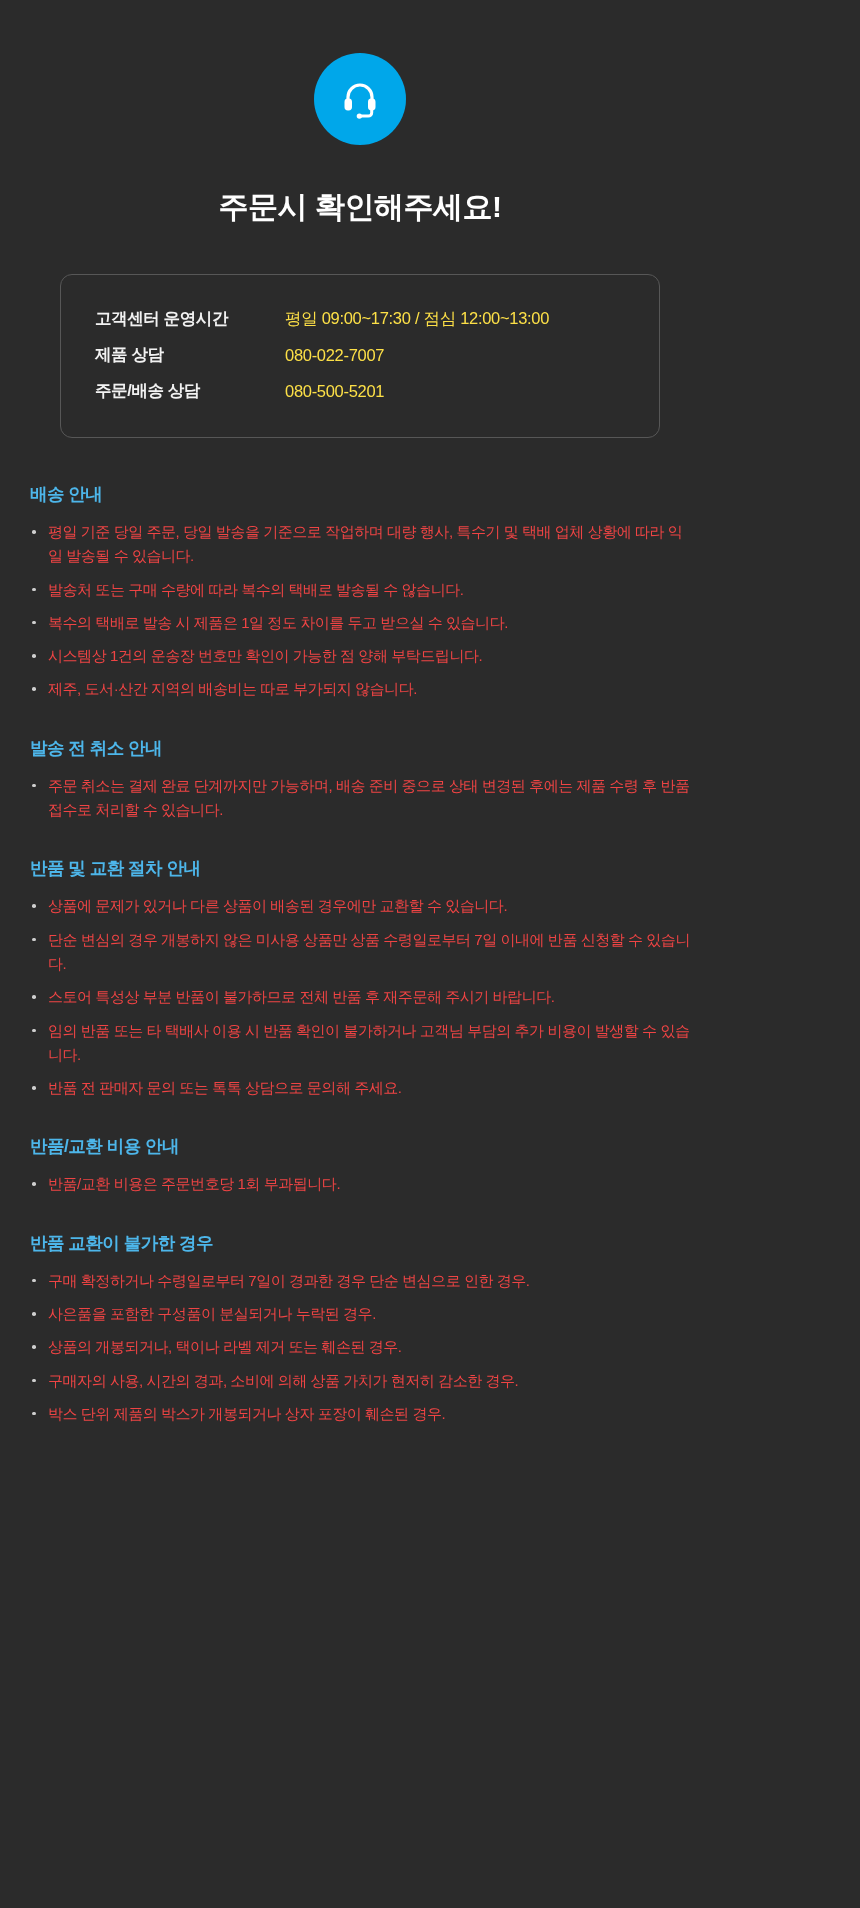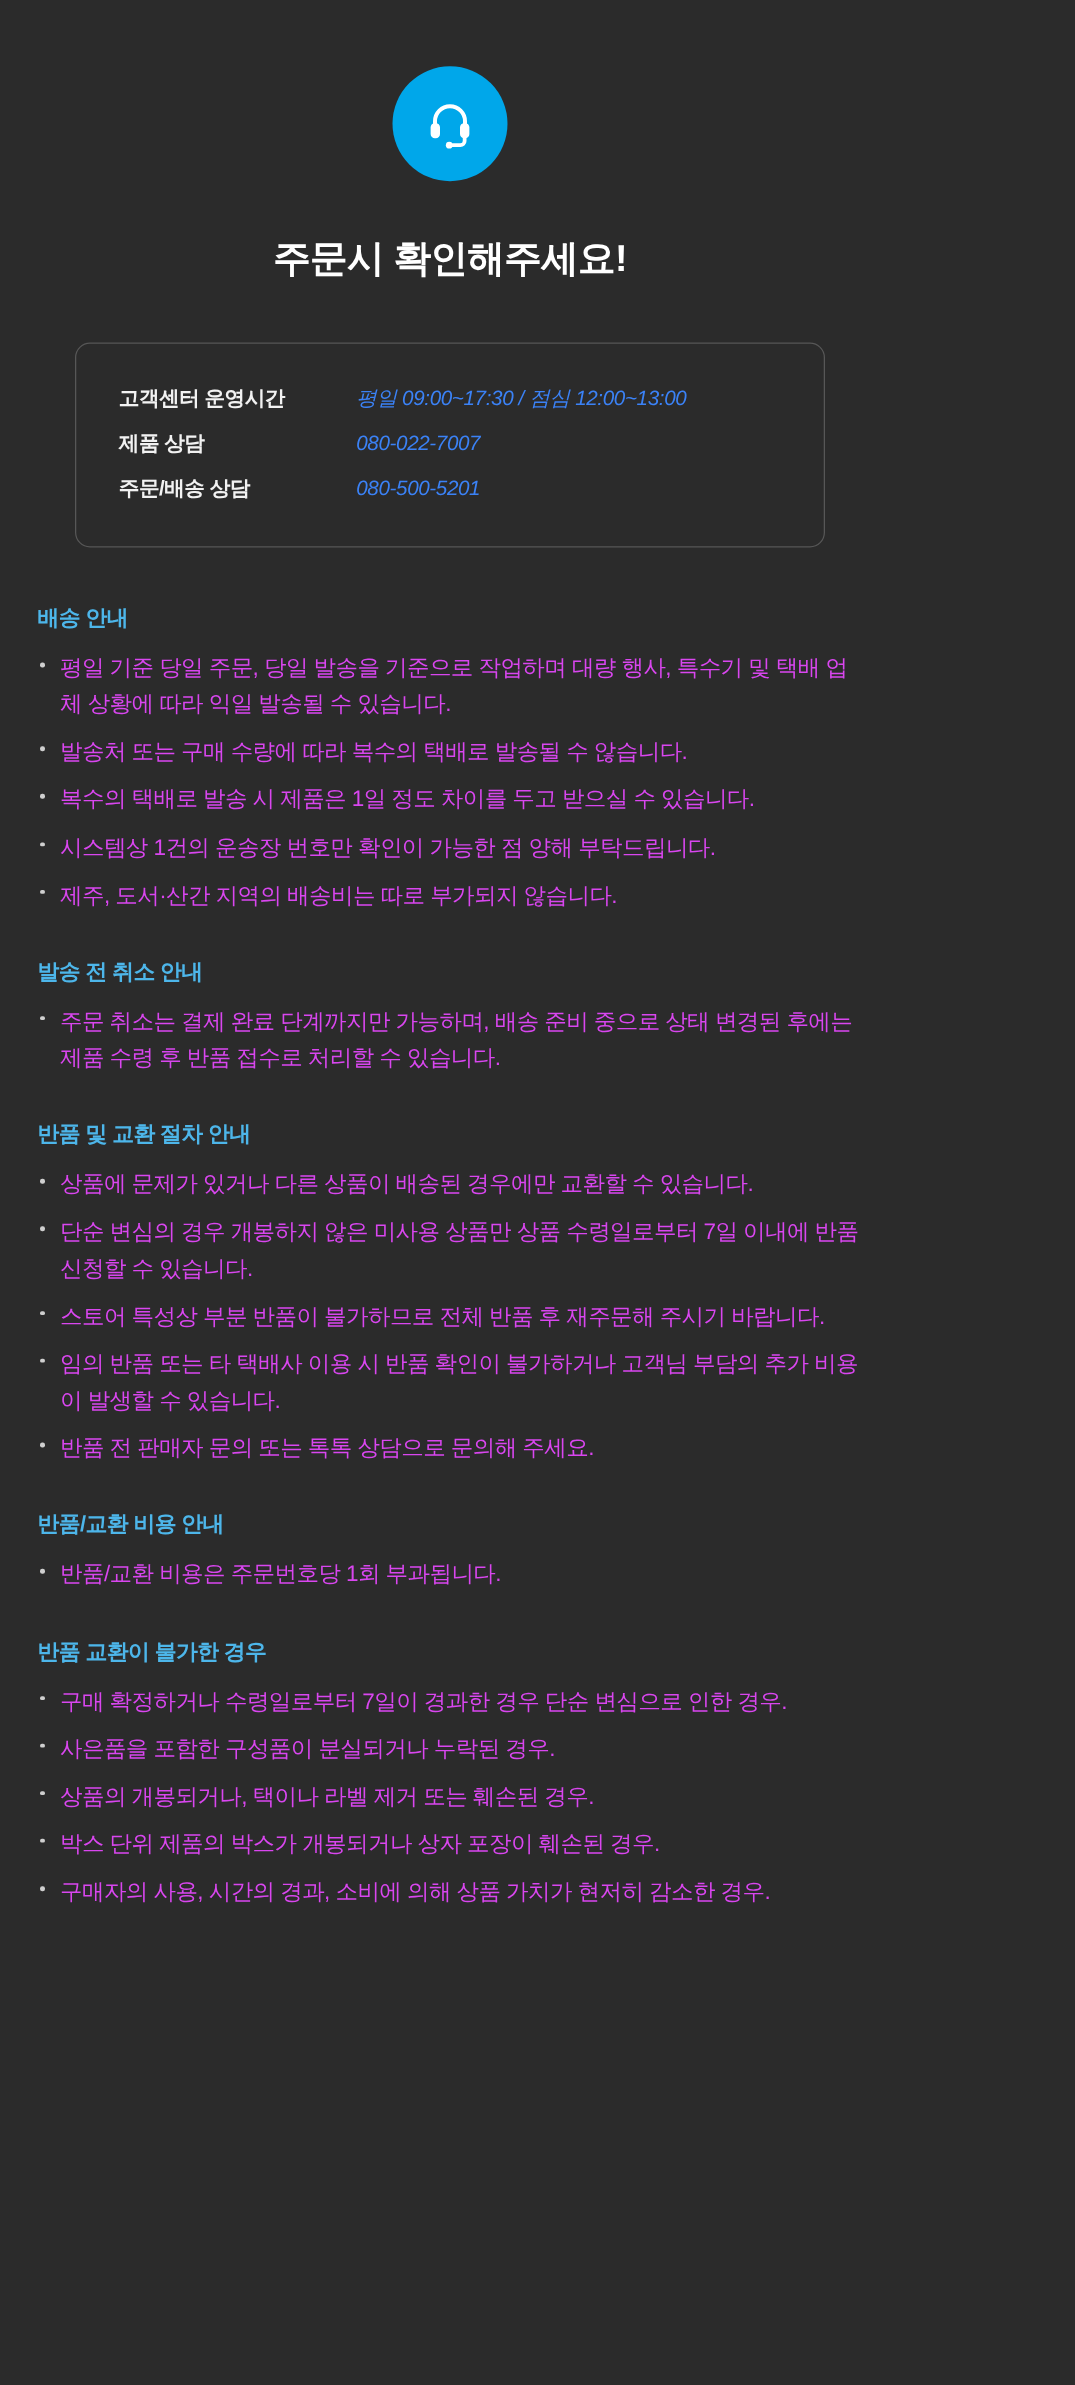--- a/index.html
+++ b/index.html
@@ -64,23 +64,22 @@
   .info-label {
     width: 190px;
     flex: 0 0 190px;
     font-size: 16.5px;
     color: #f2f2f2;
     font-weight: bold;
     letter-spacing: -0.4px;
   }
   .info-value {
     font-size: 16.5px;
-    color: #3b82f6;
+    color: #fde047;
     letter-spacing: -0.3px;
-    font-style: italic;
   }
 
   
   .sections {
     margin: 44px auto 0 auto;
     width: 660px;
   }
   .section { margin-bottom: 34px; }
   .section:last-child { margin-bottom: 0; }
 
@@ -93,23 +92,23 @@
   }
   ul.bullets {
     list-style: none;
     margin: 0;
     padding: 0;
   }
   ul.bullets li {
     position: relative;
     padding-left: 18px;
     margin-bottom: 9px;
-    font-size: 18px;
+    font-size: 15px;
     line-height: 1.62;
-    color: #d946ef;
+    color: #ef4444;
     letter-spacing: -0.45px;
   }
   ul.bullets li:last-child { margin-bottom: 0; }
   ul.bullets li .dot {
     position: absolute;
     left: 2px;
     top: 10px;
     width: 3.5px;
     height: 3.5px;
     border-radius: 50%;
@@ -186,19 +185,19 @@
         <li><span class="dot"></span><span>반품/교환 비용은 주문번호당 1회 부과됩니다.</span></li>
       </ul>
     </div>
 
     <div class="section">
       <div class="section-title">반품 교환이 불가한 경우</div>
       <ul class="bullets">
         <li><span class="dot"></span><span>구매 확정하거나 수령일로부터 7일이 경과한 경우 단순 변심으로 인한 경우.</span></li>
         <li><span class="dot"></span><span>사은품을 포함한 구성품이 분실되거나 누락된 경우.</span></li>
         <li><span class="dot"></span><span>상품의 개봉되거나, 택이나 라벨 제거 또는 훼손된 경우.</span></li>
+        <li><span class="dot"></span><span>구매자의 사용, 시간의 경과, 소비에 의해 상품 가치가 현저히 감소한 경우.</span></li>
         <li><span class="dot"></span><span>박스 단위 제품의 박스가 개봉되거나 상자 포장이 훼손된 경우.</span></li>
-        <li><span class="dot"></span><span>구매자의 사용, 시간의 경과, 소비에 의해 상품 가치가 현저히 감소한 경우.</span></li>
       </ul>
     </div>
 
   </div>
 </div>
 
 </body></html>

